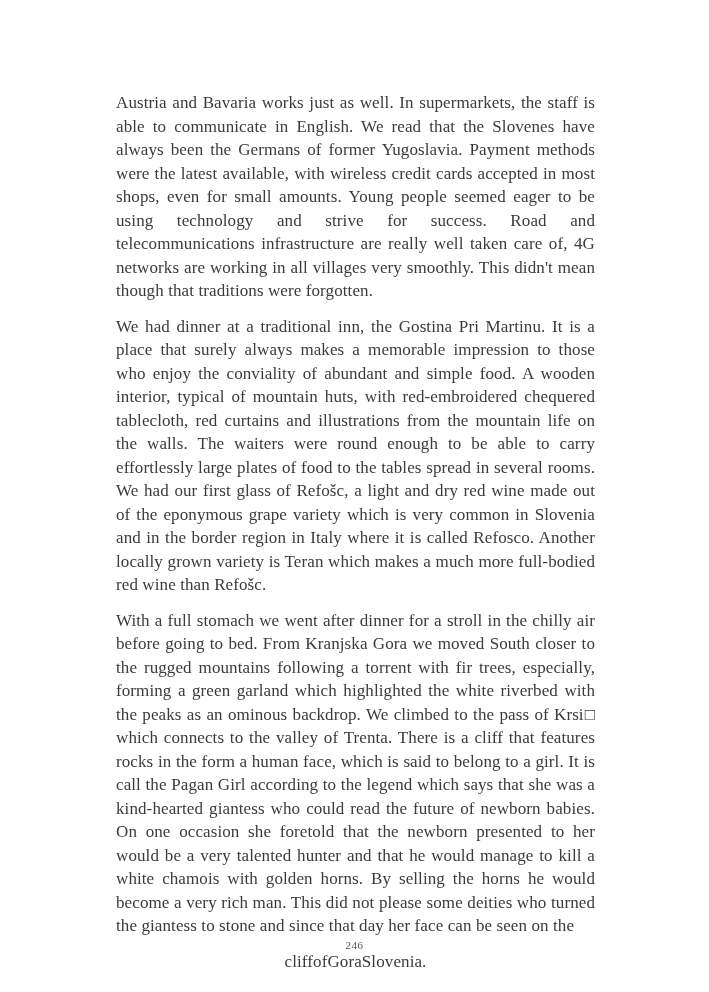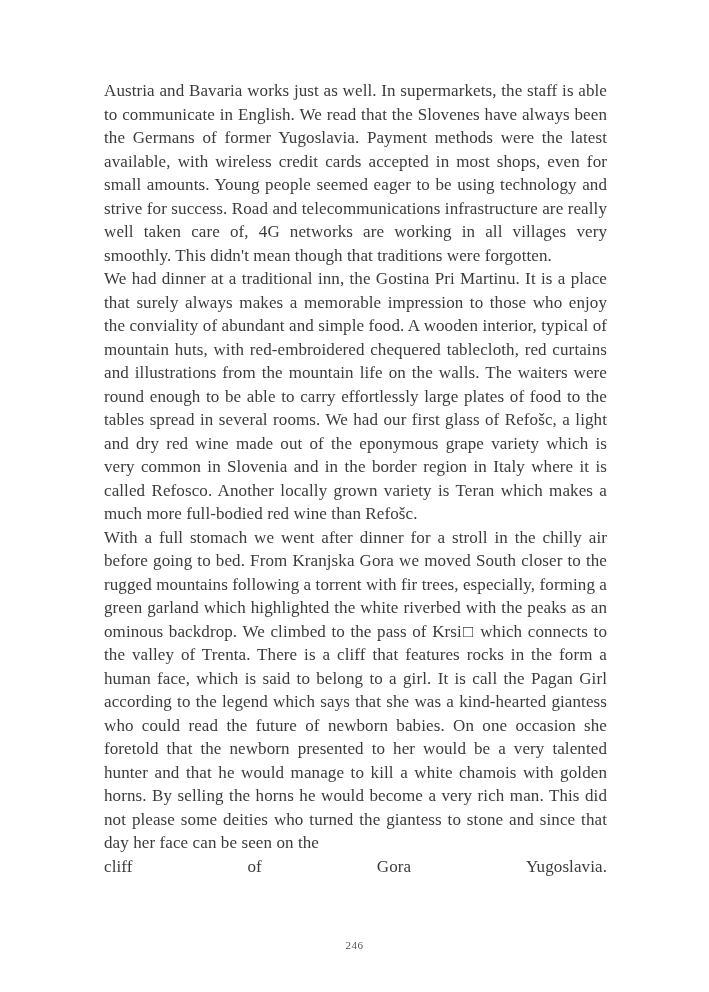--- a/index.html
+++ b/index.html
@@ -22,26 +22,26 @@
     top: 79px;
     width: 503px;
     color: #3b3b3b;
     font-size: 17px;
     line-height: 23.5px;
     text-align: justify;
     text-justify: inter-word;
     letter-spacing: 0.1px;
   }
   .text-block p {
-    margin: 0;
+    margin: 12px;
     padding: 0;
   }
   .last-line {
     display: flex;
-    justify-content: space-between;
+    justify-content: center;
     width: 100%;
   }
   .last-line span {
     white-space: nowrap;
   }
   .page-number {
     position: absolute;
     left: 0;
     right: 0;
     top: 939px;
@@ -57,19 +57,19 @@
 <div class="page">
 
   <div class="text-block">
     <p>Austria and Bavaria works just as well. In supermarkets, the staff is able to communicate in English. We read that the Slovenes have always been the Germans of former Yugoslavia. Payment methods were the latest available, with wireless credit cards accepted in most shops, even for small amounts. Young people seemed eager to be using technology and strive for success. Road and telecommunications infrastructure are really well taken care of, 4G networks are working in all villages very smoothly. This didn't mean though that traditions were forgotten.</p>
     <p>We had dinner at a traditional inn, the Gostina Pri Martinu. It is a place that surely always makes a memorable impression to those who enjoy the conviality of abundant and simple food. A wooden interior, typical of mountain huts, with red-embroidered chequered tablecloth, red curtains and illustrations from the mountain life on the walls. The waiters were round enough to be able to carry effortlessly large plates of food to the tables spread in several rooms. We had our first glass of Refošc, a light and dry red wine made out of the eponymous grape variety which is very common in Slovenia and in the border region in Italy where it is called Refosco. Another locally grown variety is Teran which makes a much more full-bodied red wine than Refošc.</p>
     <p>With a full stomach we went after dinner for a stroll in the chilly air before going to bed. From Kranjska Gora we moved South closer to the rugged mountains following a torrent with fir trees, especially, forming a green garland which highlighted the white riverbed with the peaks as an ominous backdrop. We climbed to the pass of Krsi□ which connects to the valley of Trenta. There is a cliff that features rocks in the form a human face, which is said to belong to a girl. It is call the Pagan Girl according to the legend which says that she was a kind-hearted giantess who could read the future of newborn babies. On one occasion she foretold that the newborn presented to her would be a very talented hunter and that he would manage to kill a white chamois with golden horns. By selling the horns he would become a very rich man. This did not please some deities who turned the giantess to stone and since that day her face can be seen on the</p>
     <div class="last-line">
       <span>cliff</span>
       <span>of</span>
       <span>Gora</span>
-      <span>Yugoslavia.</span>
+      <span>Slovenia.</span>
     </div>
   </div>
 
   <div class="page-number">246</div>
 
 </div>
 
 </body></html>

